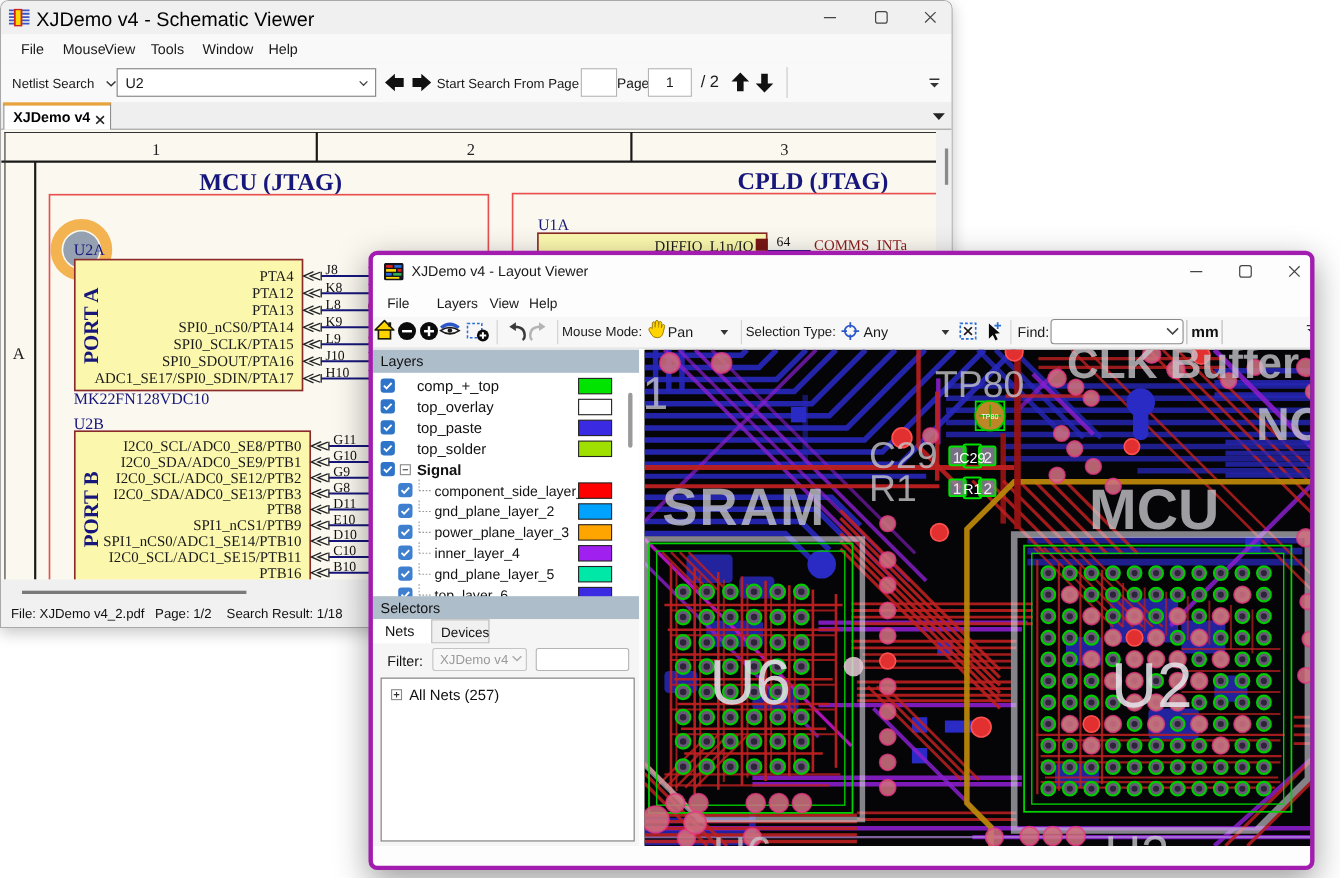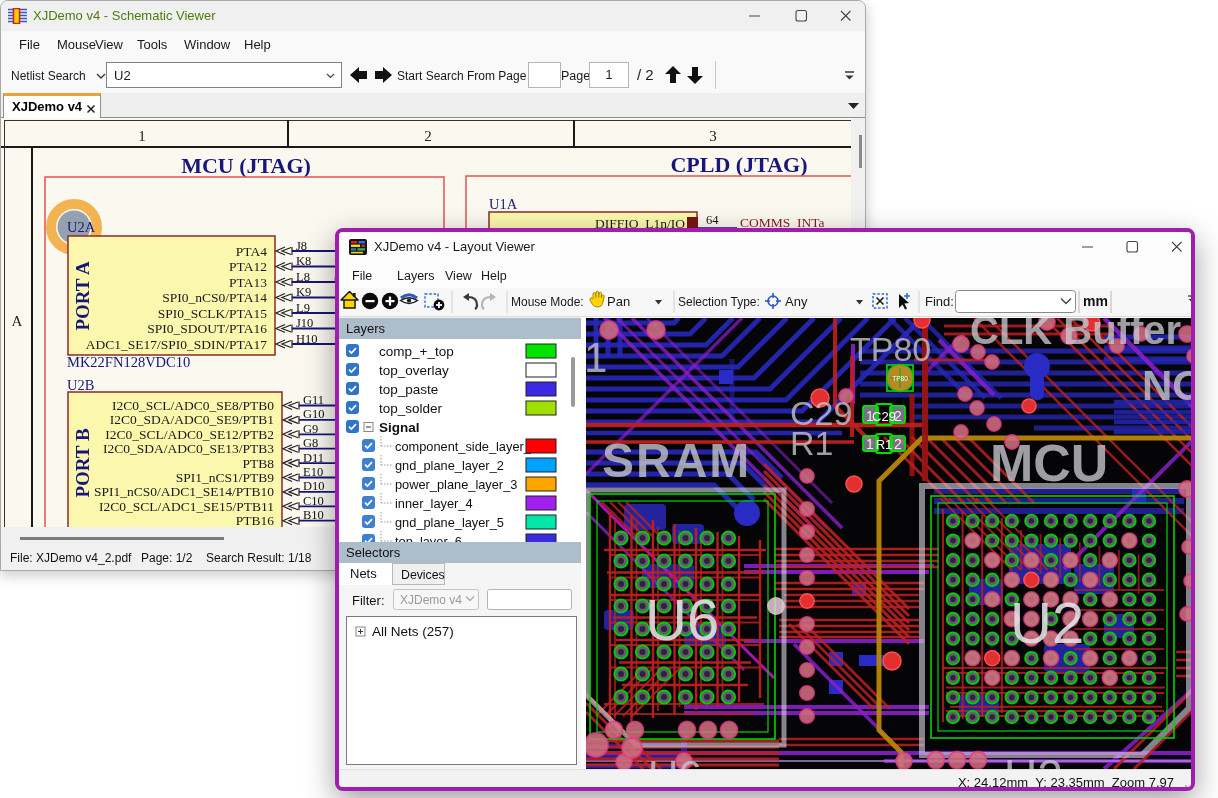--- a/index.html
+++ b/index.html
@@ -16,21 +16,21 @@
     <svg class="abs" style="left:7px;top:7px" width="19" height="16" viewBox="0 0 19 16">
       <g stroke="#3b57c4" stroke-width="1.6">
         <line x1="0" y1="1.5" x2="19" y2="1.5"></line>
           <line x1="0" y1="4.5" x2="19" y2="4.5"></line>
         <line x1="0" y1="7.5" x2="19" y2="7.5"></line>
           <line x1="0" y1="10.5" x2="19" y2="10.5"></line>
         <line x1="0" y1="13.5" x2="19" y2="13.5"></line>
       </g>
       <rect x="5.5" y="0.5" width="6" height="15" fill="#ffd800" stroke="#d02020" stroke-width="1.6"></rect>
     </svg>
-    <div class="abs" style="left:32px;top:7px;font-size:13px;color:#4d7c0f">XJDemo v4 - Schematic Viewer</div>
+    <div class="abs" style="left:32px;top:7px;font-size:18px;color:#000000">XJDemo v4 - Schematic Viewer</div>
     <svg class="abs" style="left:740px;top:0" width="126" height="30" viewBox="0 0 126 30">
       <line x1="8" y1="15" x2="19" y2="15" stroke="#444" stroke-width="1.1"></line>
       <rect x="55" y="9.5" width="10.5" height="10.5" rx="2" fill="none" stroke="#444" stroke-width="1.1"></rect>
       <path d="M100 10 L109.5 19.5 M109.5 10 L100 19.5" stroke="#444" stroke-width="1.1"></path>
     </svg>
   </div>
 
   <div class="abs" style="left:0;top:30px;width:100%;height:26px;background:#f9f9f9;font-size:13px;color:#191919">
     <span class="abs" style="left:18px;top:6px">File</span>
     <span class="abs" style="left:56px;top:6px">Mouse</span>
@@ -1099,26 +1099,13 @@
 <text x="618" y="473" font-size="48" font-weight="bold" fill="rgba(200,200,206,0.78)" letter-spacing="2">SRAM</text>
 <text x="1006" y="477" font-size="52" font-weight="bold" fill="rgba(200,200,206,0.78)">MCU</text>
 <text x="600" y="368" font-size="42" fill="rgba(200,200,206,0.78)">1</text>
 <text x="661" y="636" font-size="58" fill="rgba(228,228,233,0.88)">U6</text>
 <text x="1026" y="639" font-size="58" fill="rgba(228,228,233,0.88)">U2</text>
 <text x="664" y="786" font-size="42" fill="rgba(200,200,206,0.78)">U6</text>
 <text x="1020" y="788" font-size="46" fill="rgba(200,200,206,0.78)">U2</text>
 </svg>
   </div>
 
-  <div class="abs" style="left:0;top:537px;width:100%;height:26px;background:#f2f2f2;border-top:1px solid #e0e0e0;font-size:13px;color:#111">
-    <span class="abs" style="right:17px;top:5px">X: 24.12mm&nbsp;&nbsp;Y: 23.35mm&nbsp;&nbsp;Zoom 7.97</span>
-    <svg class="abs" style="right:3px;top:14px" width="10" height="10">
-      <g fill="#9a9a9a">
-          <circle cx="8" cy="2" r="1"></circle>
-          <circle cx="8" cy="5" r="1"></circle>
-          <circle cx="8" cy="8" r="1"></circle>
-      <circle cx="5" cy="5" r="1"></circle>
-          <circle cx="5" cy="8" r="1"></circle>
-          <circle cx="2" cy="8" r="1"></circle>
-        </g>
-    </svg>
-  </div>
 </div>
 
 </body></html>

